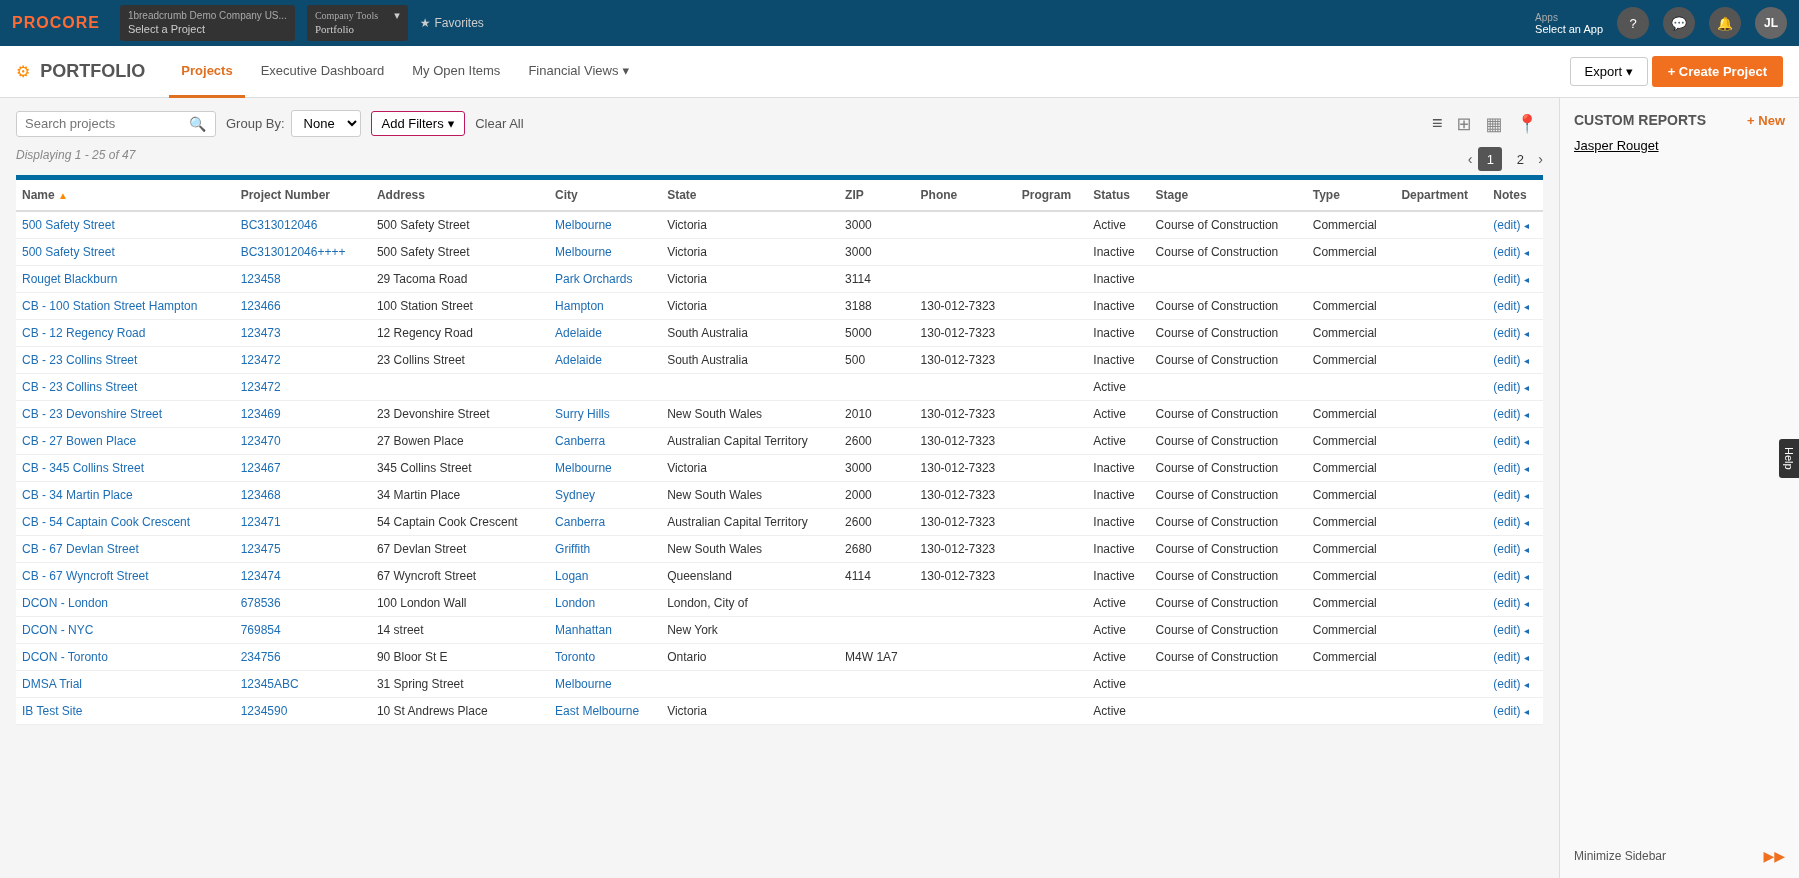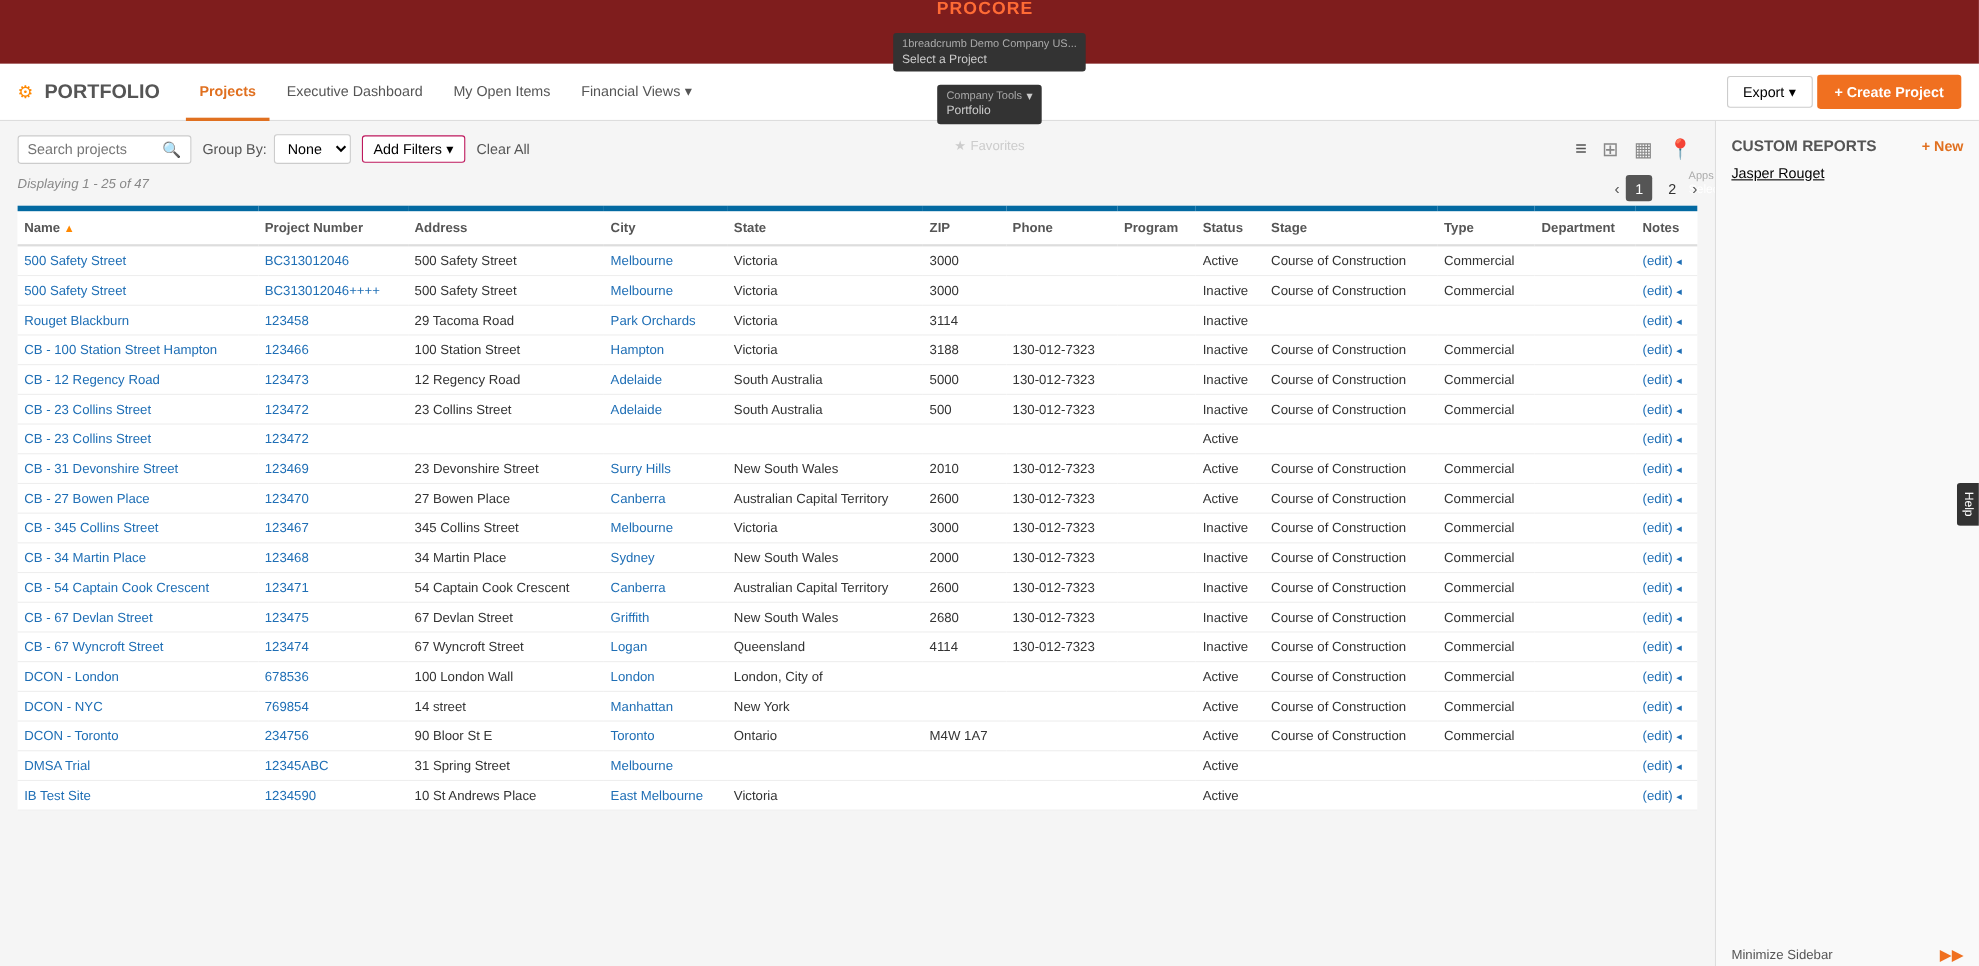--- a/index.html
+++ b/index.html
@@ -1,27 +1,26 @@
 <!DOCTYPE html>
 <html><head>
   <meta charset="utf-8">
   <style>
     * { box-sizing: border-box; margin: 0; padding: 0; }
     body { font-family: Arial, sans-serif; font-size: 13px; background: #f5f5f5; color: #333; }
 
     
     .top-nav {
-      background: #7f1d1d;
+      background: #0c4a6e;
       color: #fff;
-      height: 58px;
+      height: 46px;
       display: flex;
       align-items: center;
       padding: 0 12px;
       gap: 12px;
-      flex-direction: column;
     }
     .logo { font-size: 16px; font-weight: bold; color: #ff6b35; letter-spacing: 1px; margin-right: 8px; }
     .breadcrumb-project {
       background: #333;
       color: #ccc;
       padding: 4px 8px;
       border-radius: 3px;
       font-size: 11px;
       display: flex;
       flex-direction: column;
@@ -30,22 +29,23 @@
     }
     .breadcrumb-project .sub { color: #aaa; font-size: 10px; }
     .breadcrumb-tools {
       background: #333;
       color: #ccc;
       padding: 4px 8px;
       border-radius: 3px;
       font-size: 11px;
       display: flex;
       align-items: flex-start;
-      gap: 4px;
+      gap: 16px;
       cursor: pointer;
+      font-family: Liberation Serif, serif;
     }
     .favorites-btn {
       color: #ccc;
       font-size: 12px;
       display: flex;
       align-items: center;
       gap: 4px;
       cursor: pointer;
     }
     .top-nav-right {
@@ -141,21 +141,21 @@
       margin-bottom: 10px;
     }
     .search-box {
       display: flex;
       align-items: center;
       border: 1px solid #ccc;
       border-radius: 3px;
       background: #fff;
       padding: 4px 8px;
       gap: 6px;
-      width: 158px;
+      width: 200px;
     }
     .search-box input {
       border: none; outline: none; font-size: 13px; width: 100%;
       color: #999;
     }
     .search-icon { color: #666; font-size: 14px; cursor: pointer; }
     .group-by {
       display: flex; align-items: center; gap: 6px; font-size: 13px; color: #555;
     }
     .group-by select {
@@ -473,21 +473,21 @@
       <td class="status-active">Active</td>
       <td></td>
       <td></td>
       <td></td>
       <td>
         <span class="edit-link">(edit)</span>
         <span class="row-arrow">◂</span>
       </td>
     </tr>
           <tr>
-      <td class="link-cell">CB - 31 Devonshire Street</td>
+      <td class="link-cell">CB - 23 Devonshire Street</td>
       <td class="link-cell">123469</td>
       <td>23 Devonshire Street</td>
       <td class="link-cell">Surry Hills</td>
       <td>New South Wales</td>
       <td>2010</td>
       <td>130-012-7323</td>
       <td></td>
       <td class="status-active">Active</td>
       <td>Course of Construction</td>
       <td>Commercial</td>

